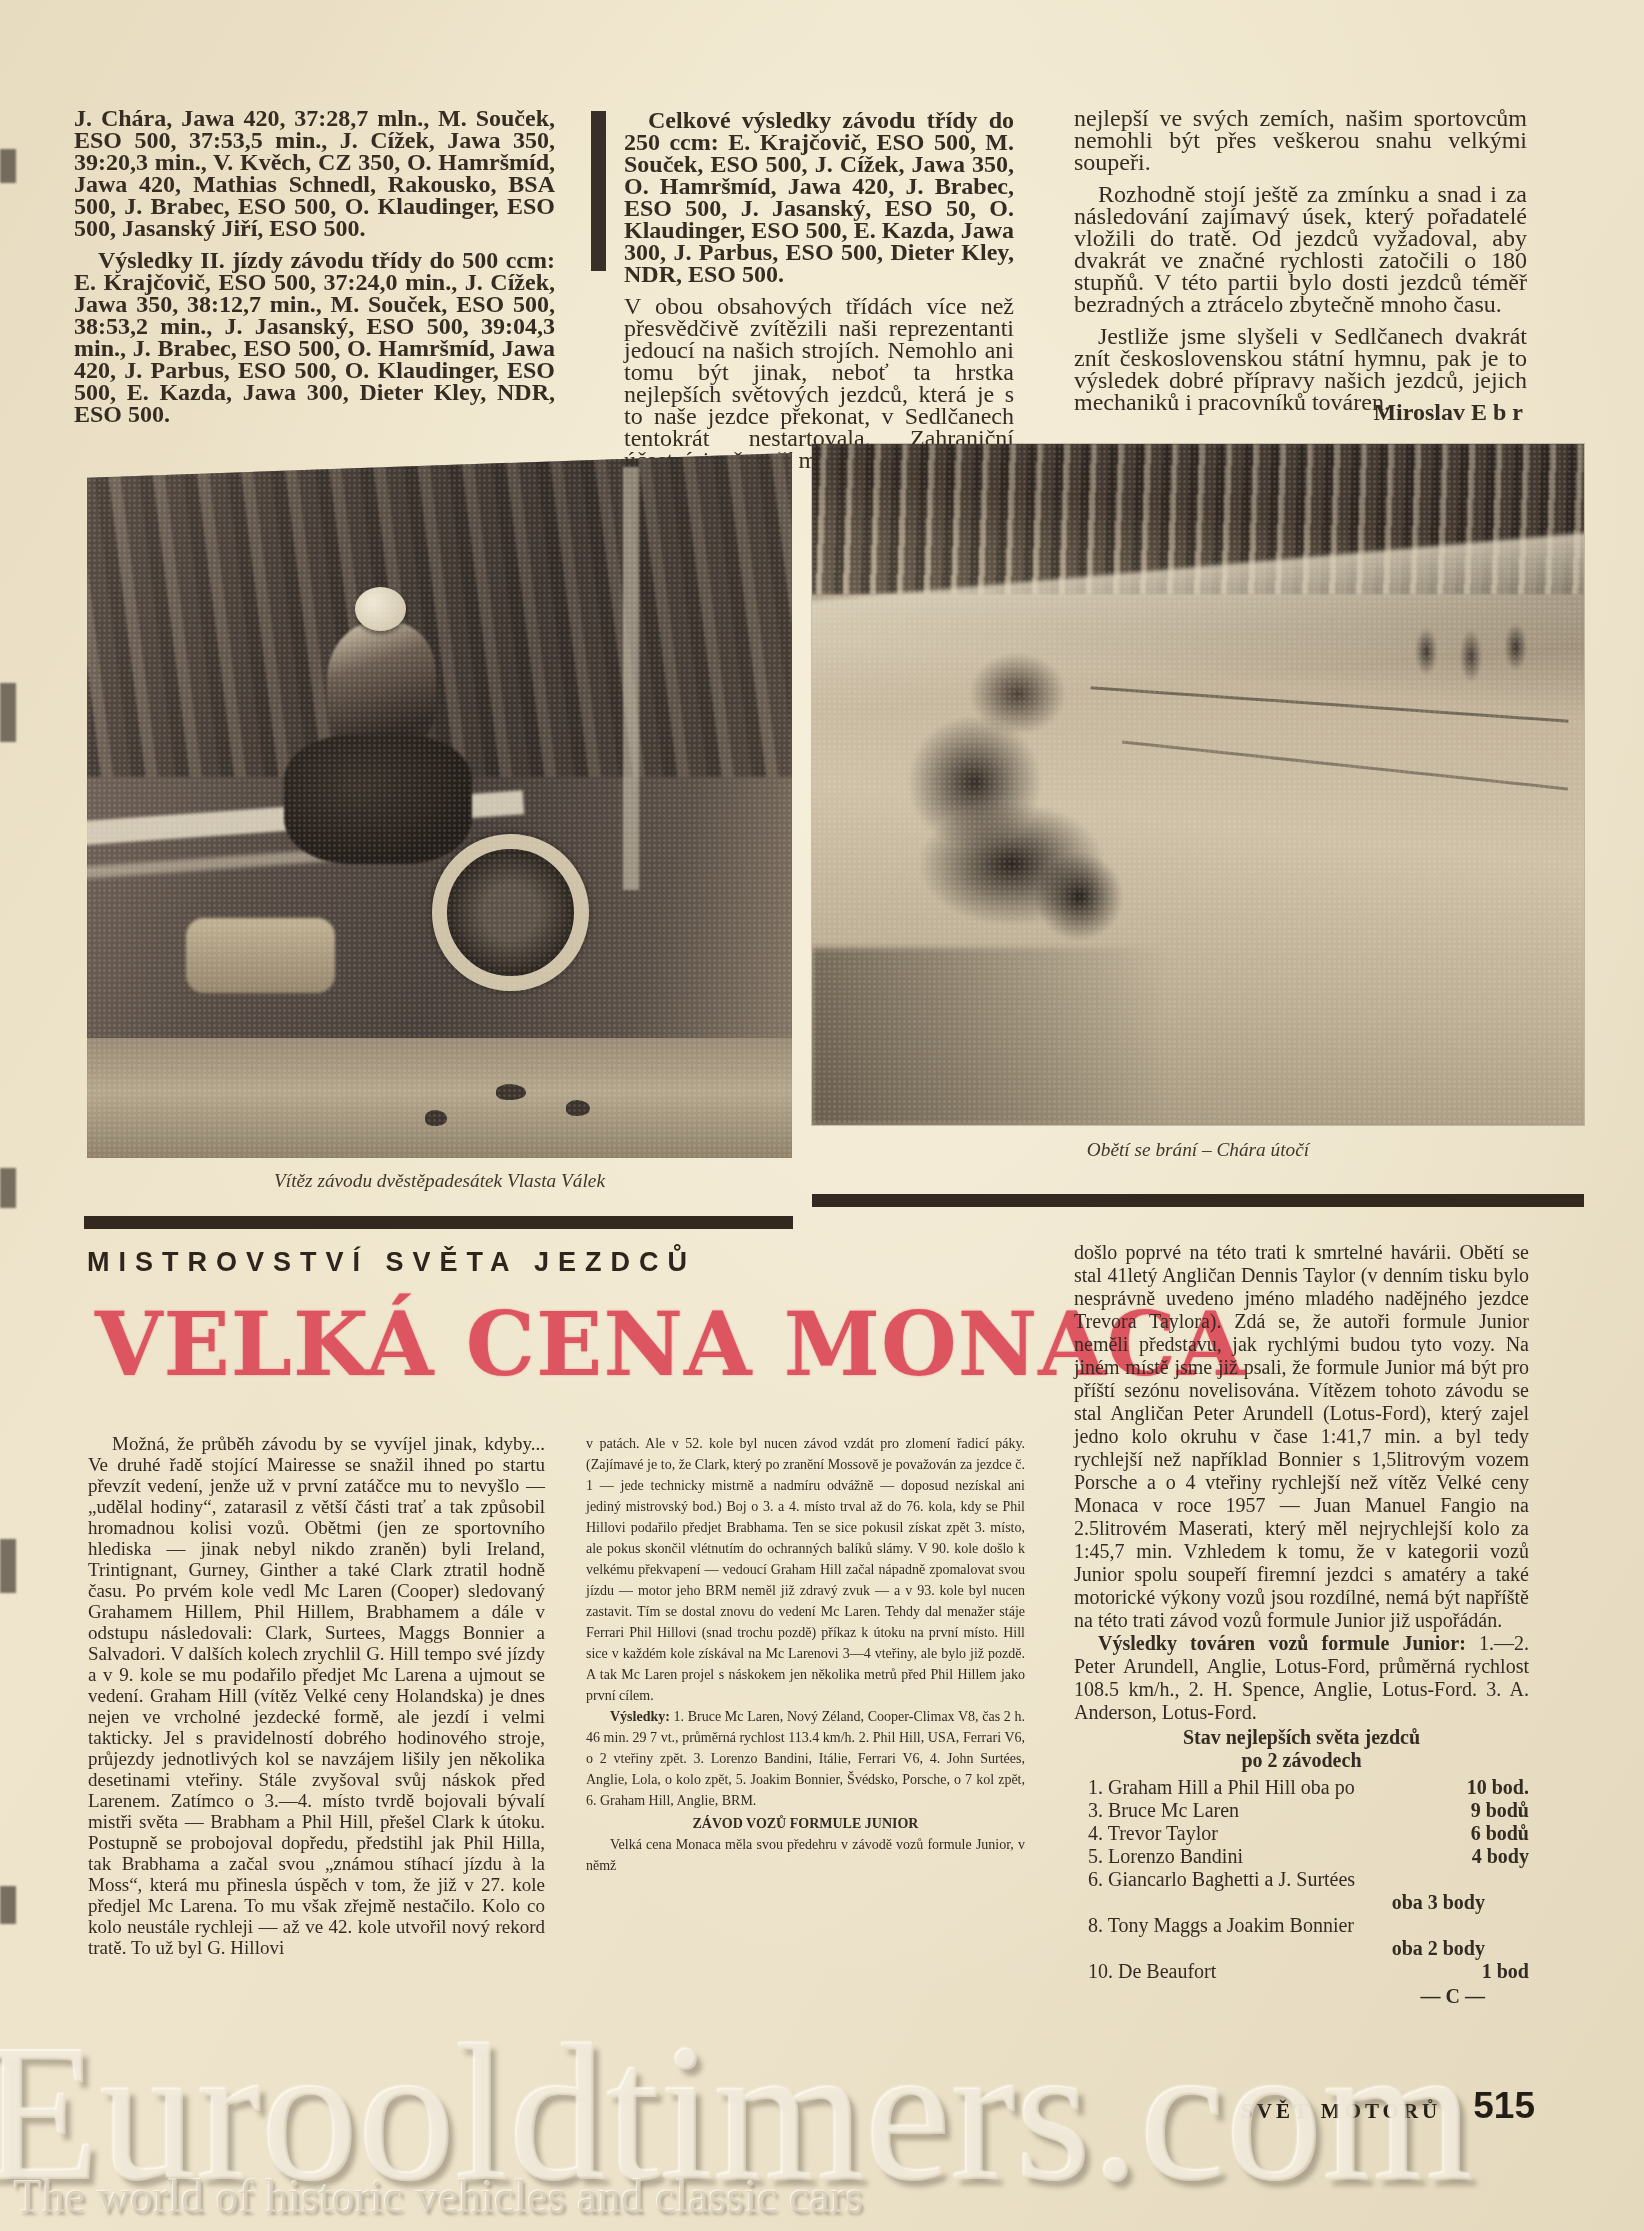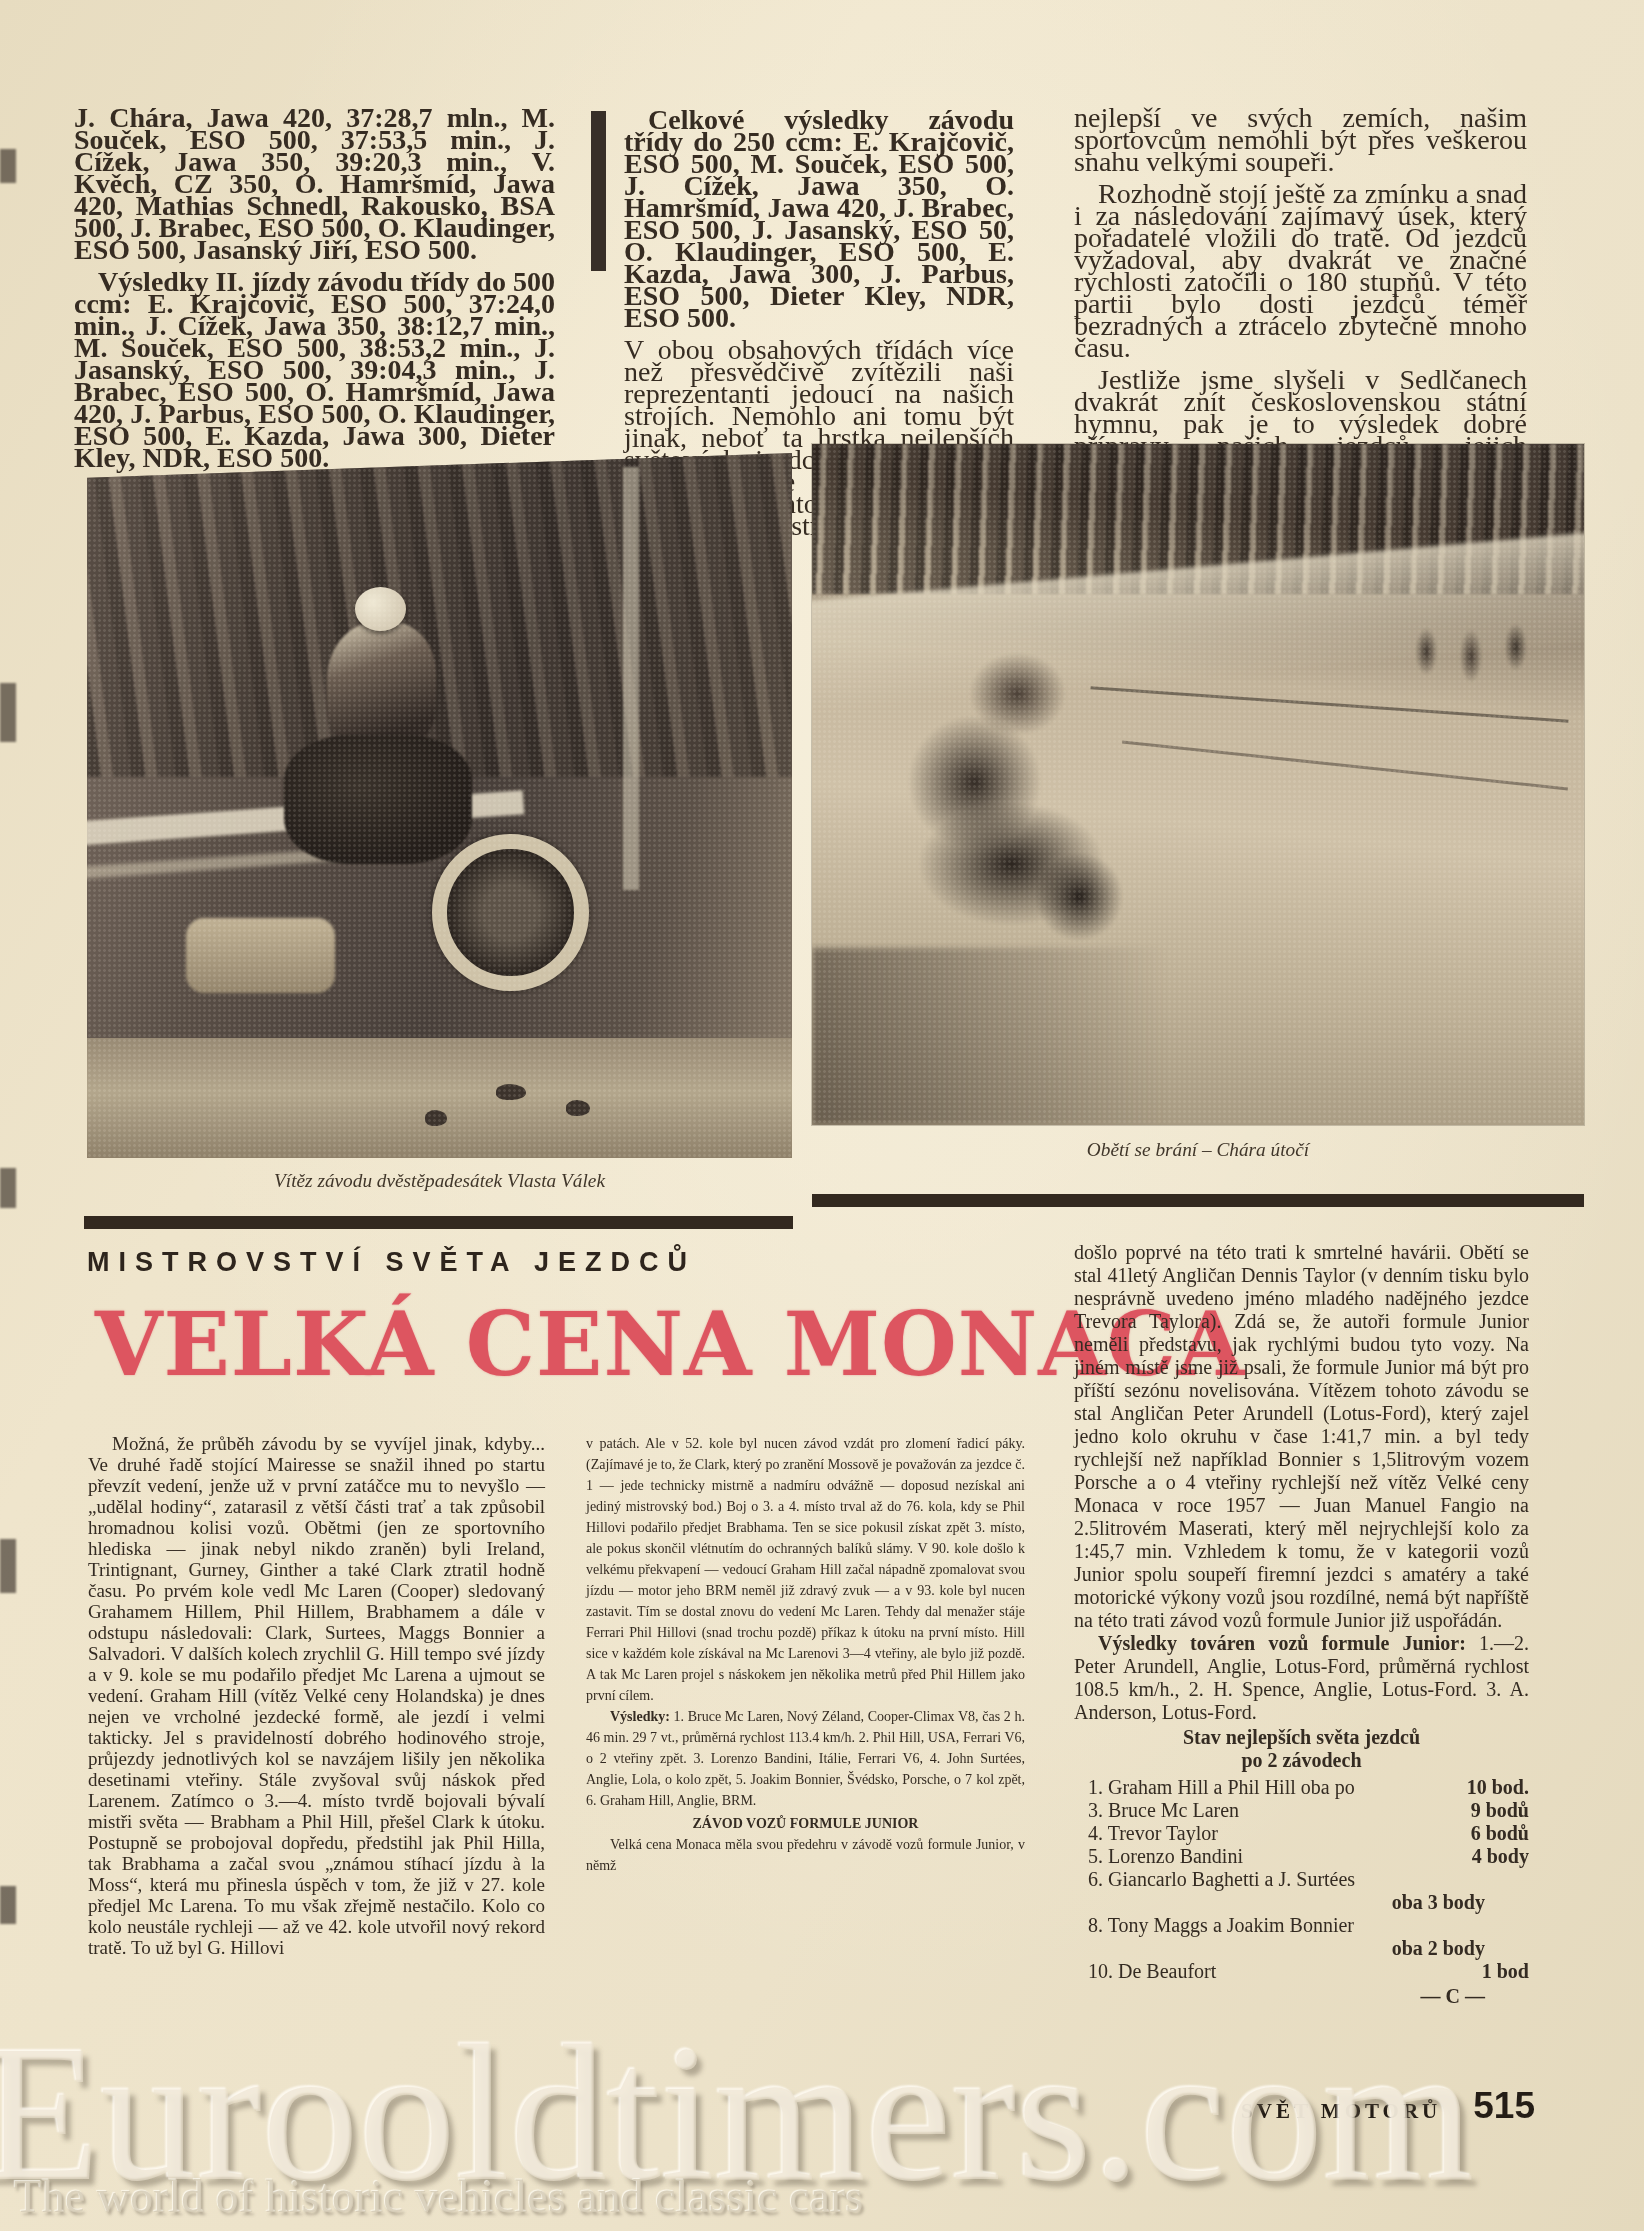--- a/index.html
+++ b/index.html
@@ -4,21 +4,21 @@
 <style>
   html,body{margin:0;padding:0;}
   body{width:1644px;height:2232px;position:relative;overflow:hidden;
        background:#ece2c9;font-family:"Liberation Serif","DejaVu Serif",serif;}
   #page{position:absolute;inset:0;
        background:
          radial-gradient(ellipse at 55% 35%, rgba(255,250,235,0.5) 0%, rgba(255,250,235,0) 60%),
          linear-gradient(120deg,#e7dcc0 0%,#efe5cc 30%,#ece2c9 65%,#e4d9bd 100%);
        color:#332a21;}
   
-  .topcol{position:absolute;text-align:justify;font-size:28px;line-height:22px;color:#362c22;}
+  .topcol{position:absolute;text-align:justify;font-size:24px;line-height:22px;color:#362c22;}
   .topcol p{margin:0 0 10px 0;}
   .indent{text-indent:24px;}
   .bold{font-weight:bold;}
   #top-col-1{left:74px;top:107px;width:481px;}
   #top-col-2{left:624px;top:109px;width:390px;}
   #top-col-3{left:1074px;top:107px;width:453px;}
   #col2-bar{position:absolute;left:591px;top:111px;width:15px;height:160px;background:#382f28;}
   .byline-row{text-align:right;font-weight:bold;margin-top:-22px;padding-right:4px;}
   
   .photo{position:absolute;overflow:hidden;box-shadow:0 0 0 1px rgba(60,50,40,0.25);}

